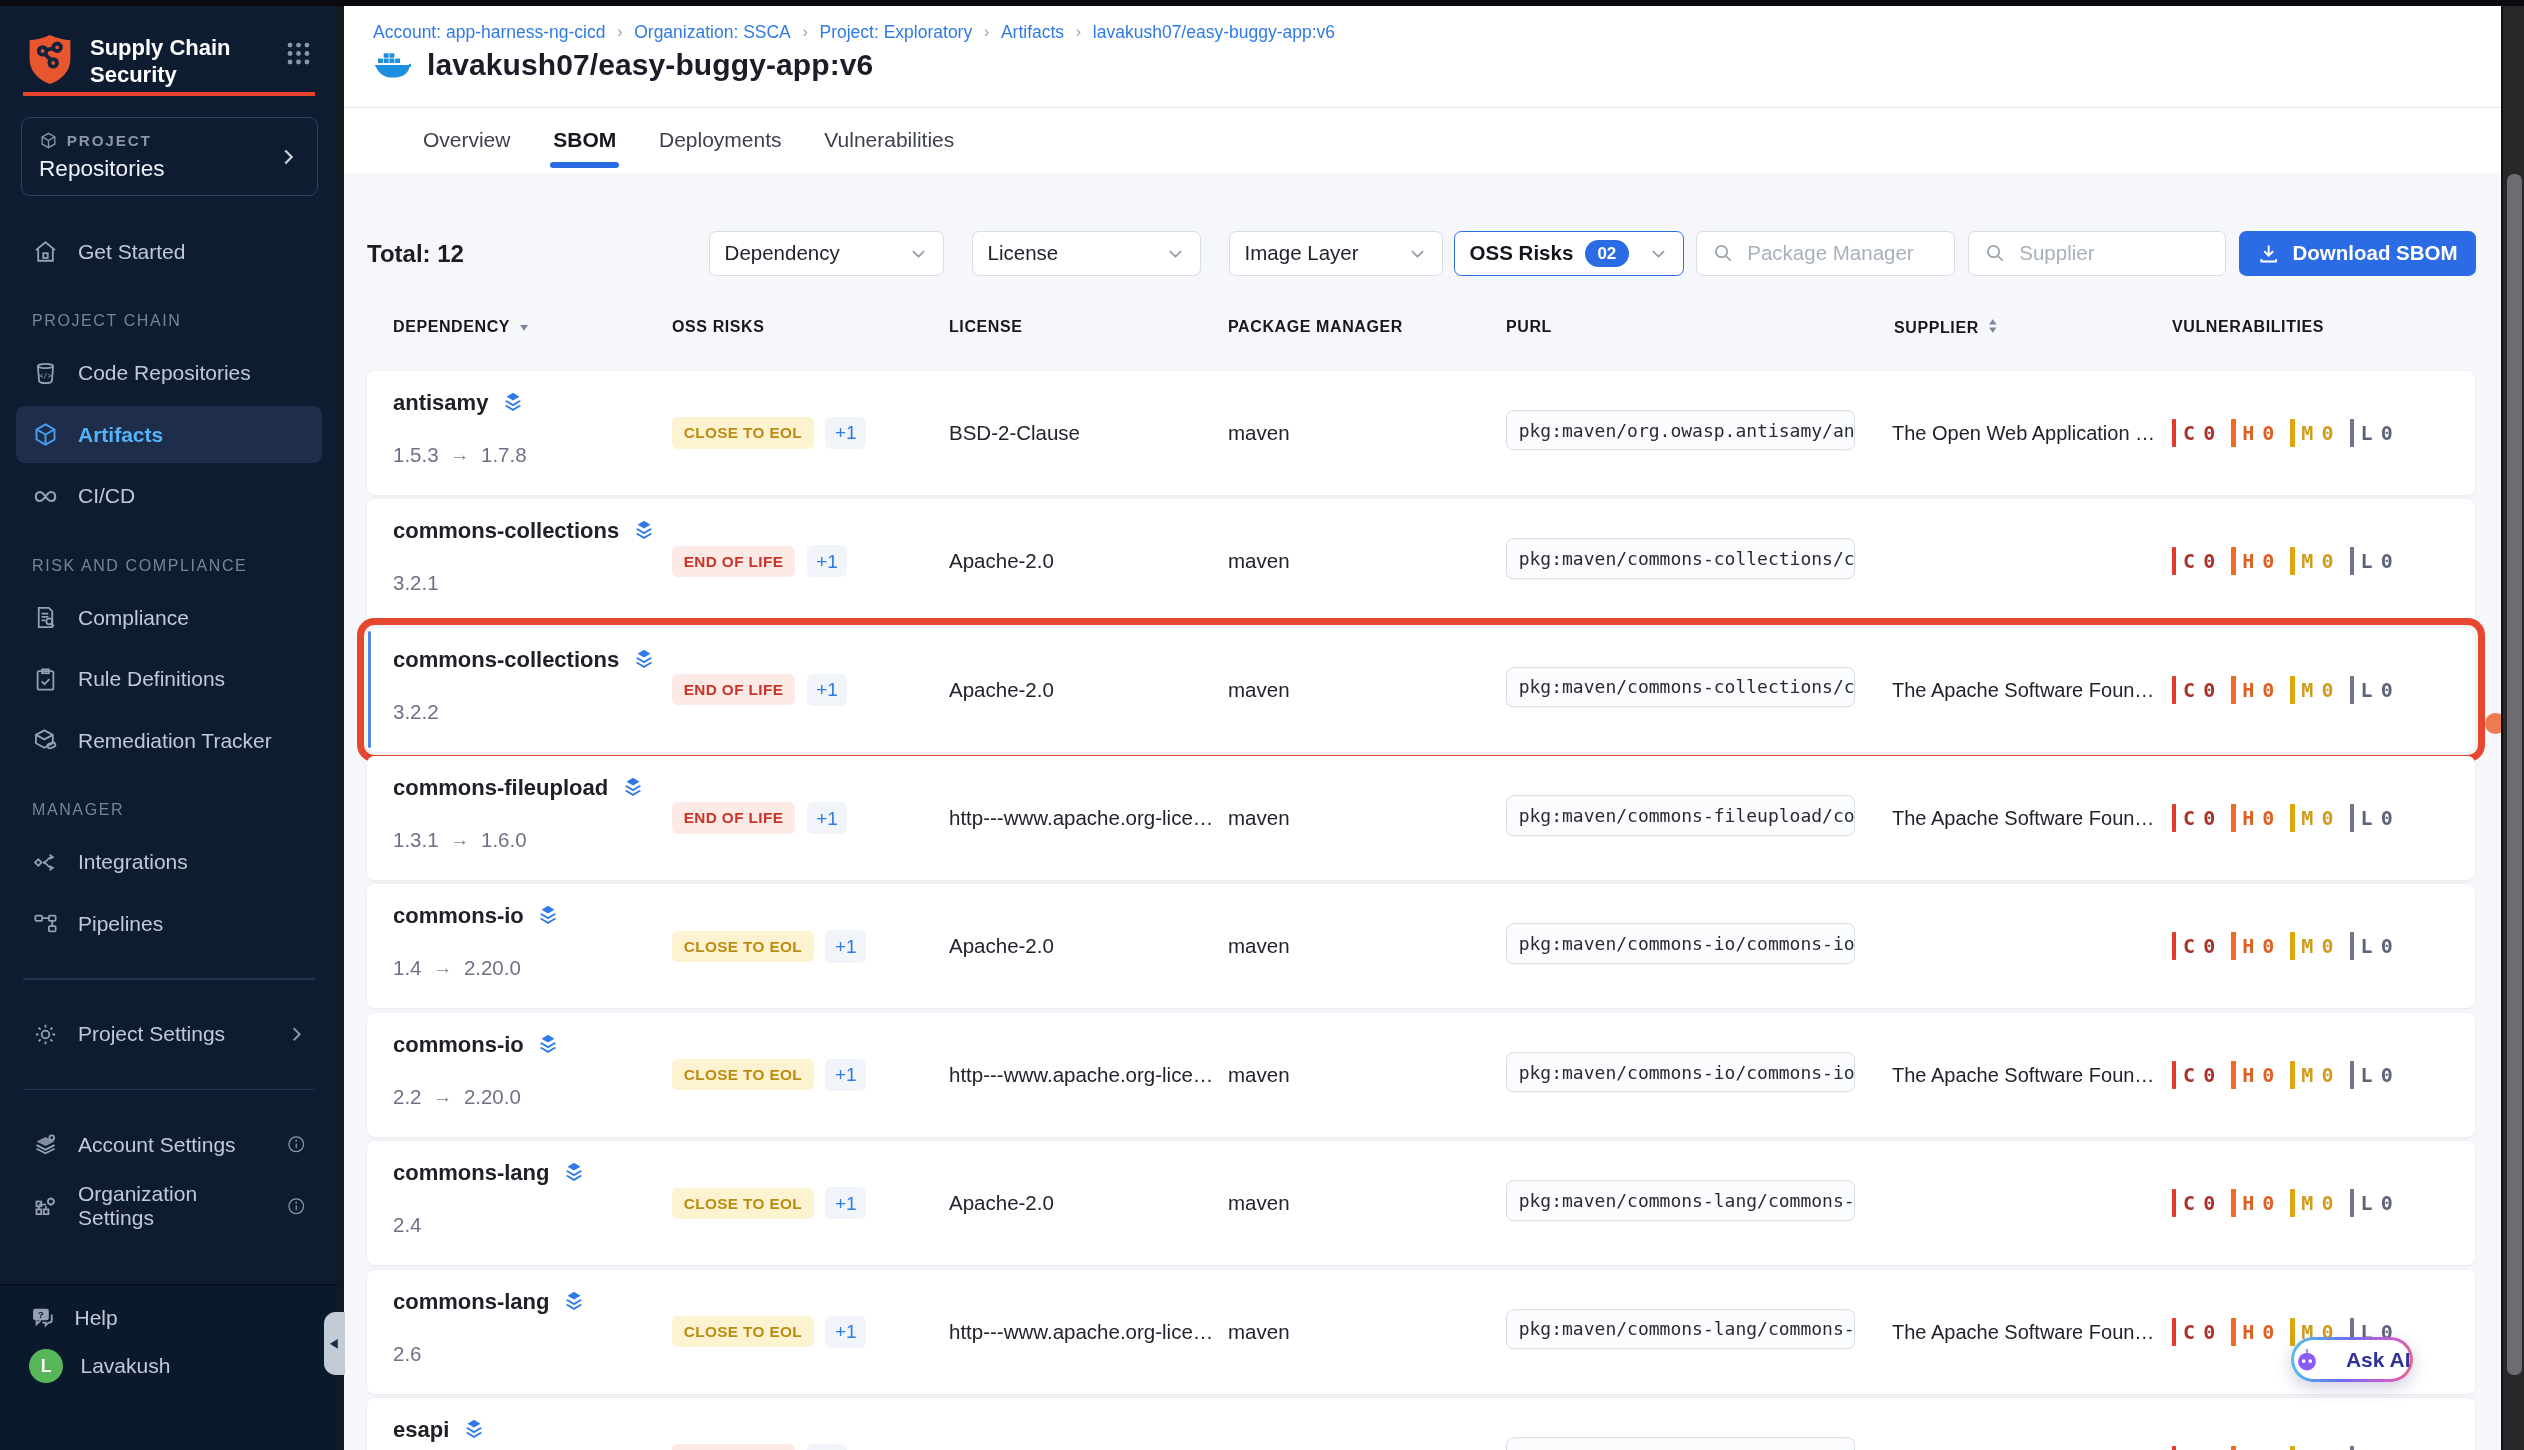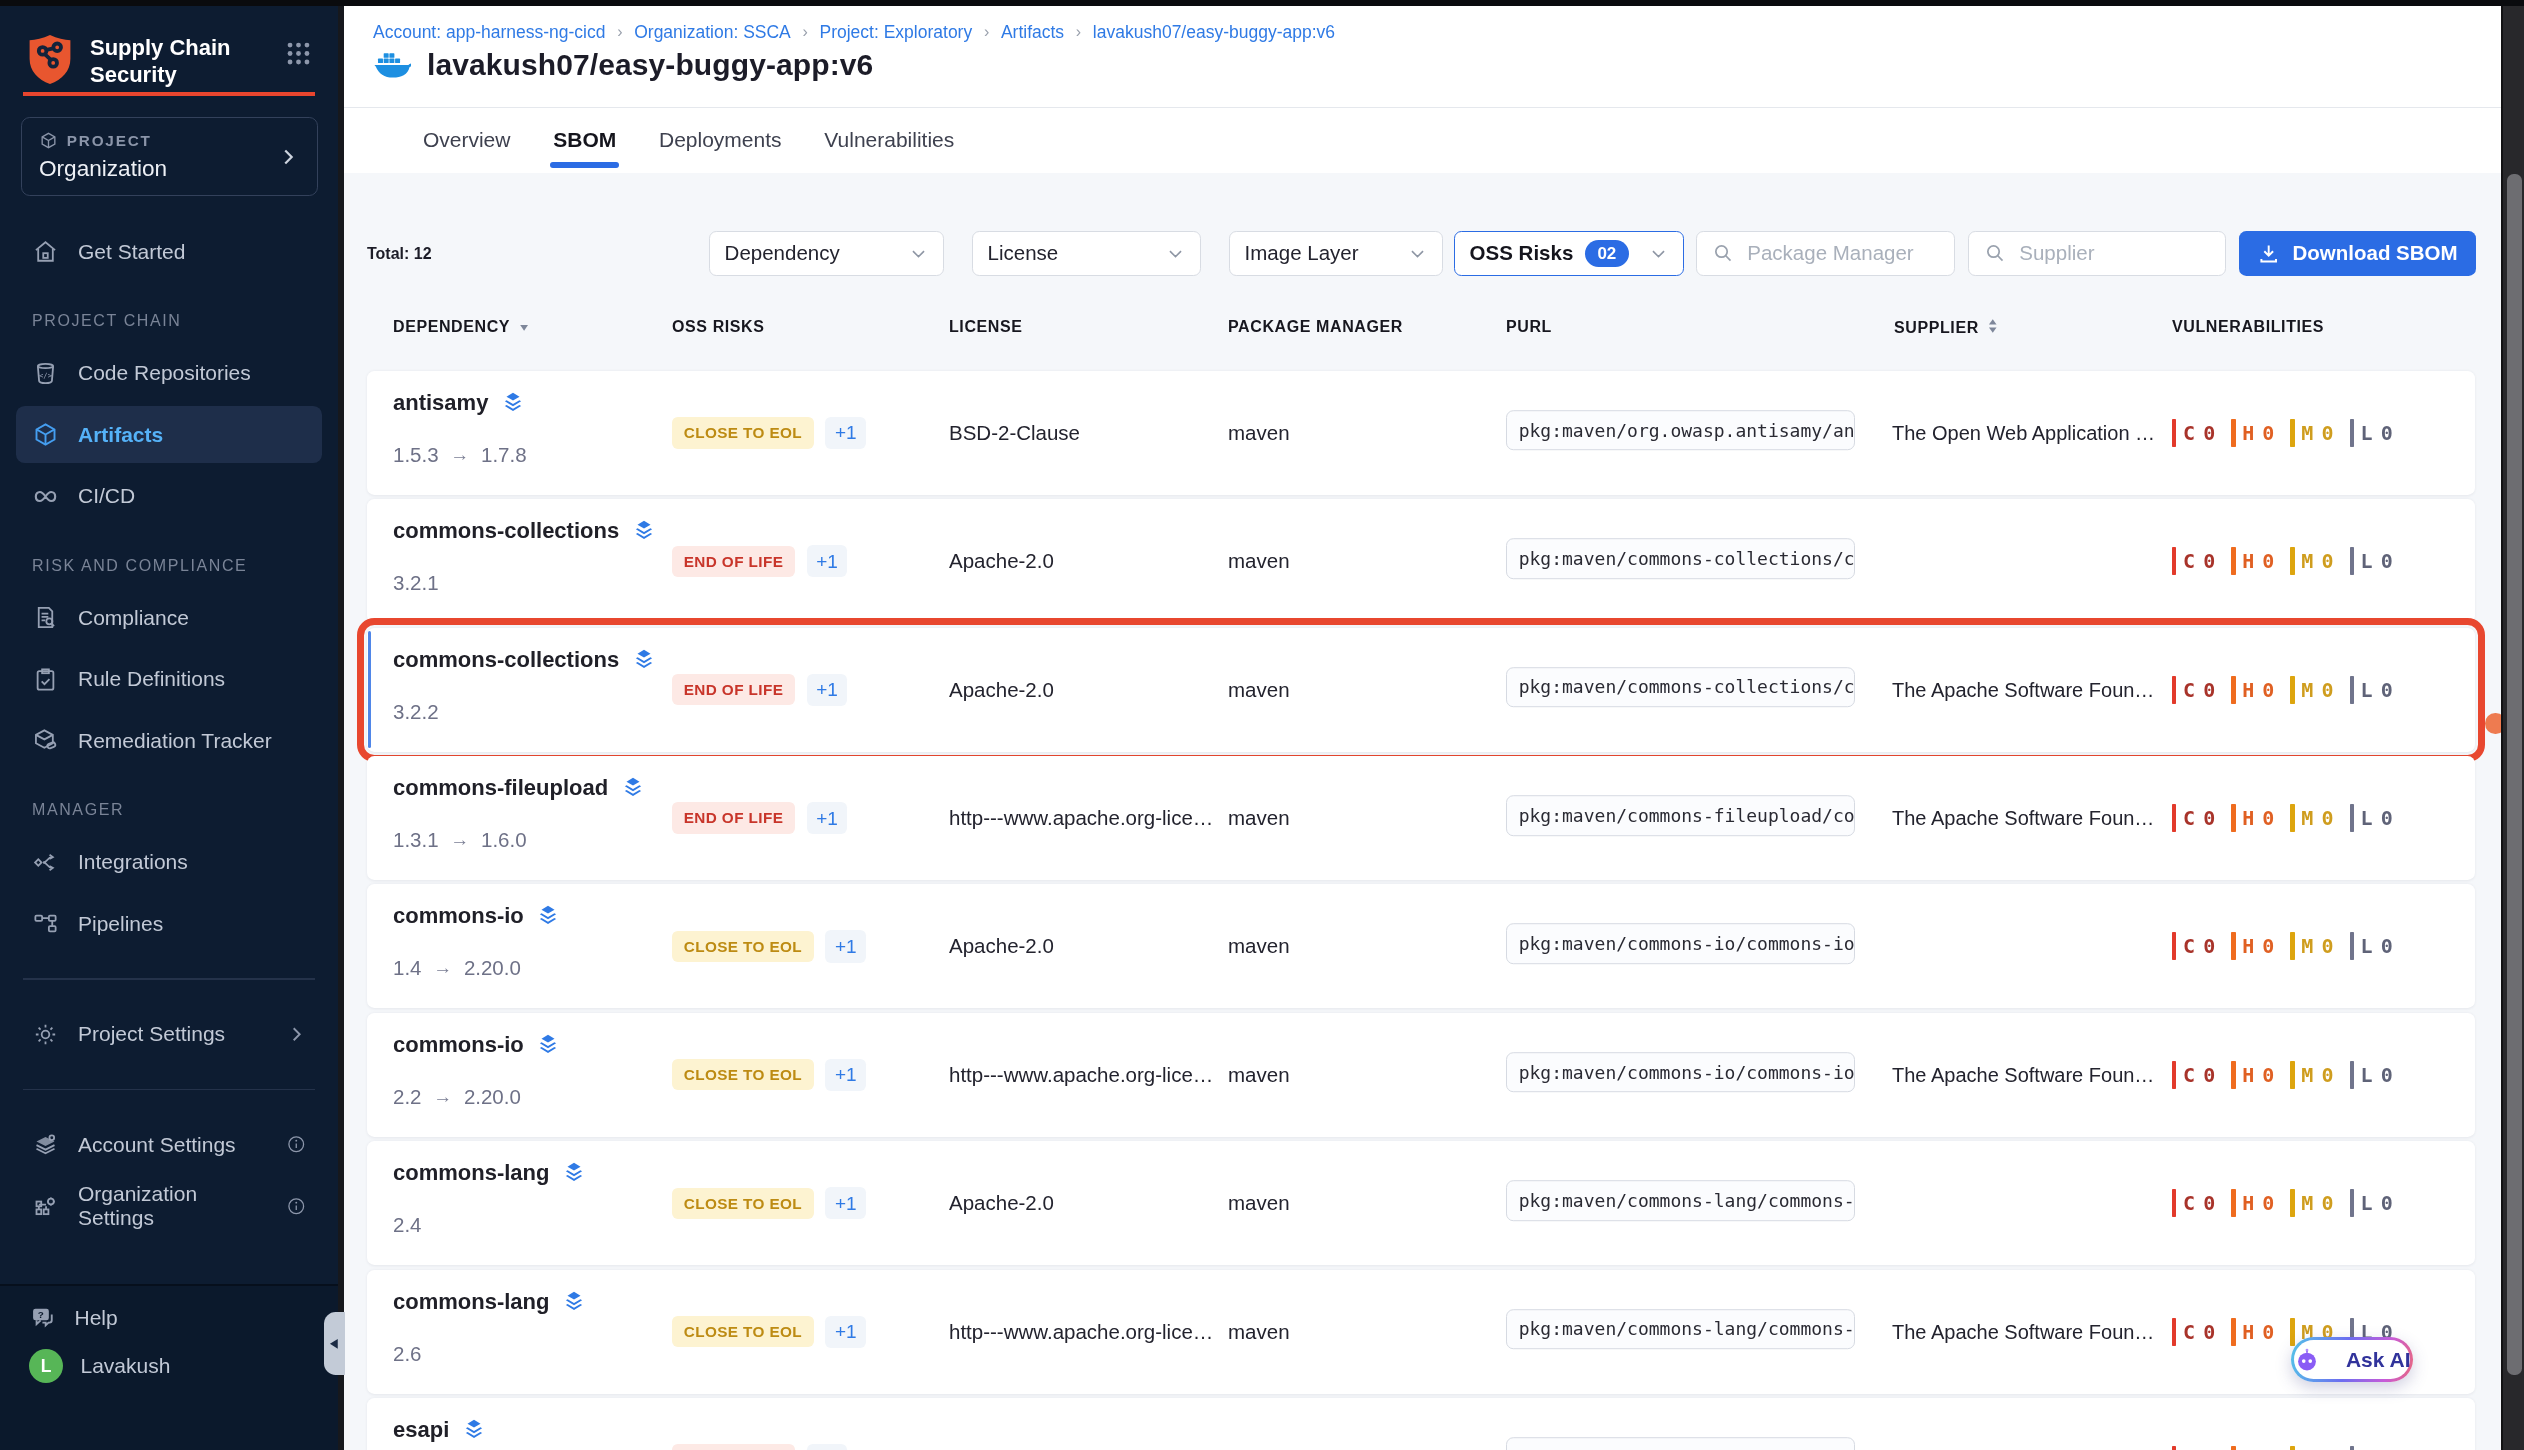--- a/index.html
+++ b/index.html
@@ -52,21 +52,21 @@
   .page-title{font-size:30px;font-weight:bold;color:#1c1c28;letter-spacing:0.1px;}
   .header-divider{position:absolute;top:101px;left:0;right:0;height:1.5px;background:#e5e8ed;}
   .tabs{position:absolute;top:102px;left:82px;height:64px;display:flex;gap:37px;}
   .tab{position:relative;display:flex;align-items:center;font-size:21px;color:#3e414f;padding:0 2.9px;cursor:pointer;}
   .tab.active{font-weight:bold;color:#15151d;}
   .tab.active::after{content:"";position:absolute;left:0;right:0;bottom:3.7px;height:5.8px;background:#2b6ce4;border-radius:2.9px;}
   .content{position:absolute;top:167px;left:0;right:0;bottom:0;background:#f5f7fa;}
 
   
   .toolbar{position:absolute;top:58px;left:29px;height:45px;right:0;}
-  .total{position:absolute;left:0;top:0;line-height:45px;font-size:16px;font-weight:bold;color:#1c1c27;}
+  .total{position:absolute;left:0;top:0;line-height:45px;font-size:24px;font-weight:bold;color:#1c1c27;}
   .select,.search{position:absolute;top:0;height:45px;background:#fff;border:1.5px solid #d8dce3;border-radius:7.3px;
           display:flex;align-items:center;padding:0 14.6px;box-sizing:border-box;font-size:20.5px;color:#23232e;cursor:pointer;}
   .select .chev{width:19px;height:19px;color:#8e96a4;margin-left:auto;flex:none;}
   .select.oss{border-color:#2b6ce4;}
   .select.oss .flabel{font-weight:bold;color:#15151d;}
   .badge02{background:#2b6ce4;color:#fff;border-radius:730px;font-size:17px;font-weight:bold;
            padding:5.1px 12.4px;margin-left:11.7px;line-height:1;}
   .search{cursor:text;gap:11.7px;}
   .search .mag{width:22px;height:22px;color:#9aa2ae;flex:none;}
   .search input{border:none;outline:none;background:transparent;font-size:20.5px;color:#3b3e4b;width:100%;
@@ -167,21 +167,21 @@
 
     <div class="project-card">
       <div class="pc-left">
         <div class="pc-label-row">
           <svg viewBox="0 0 24 24" fill="none" stroke="currentColor" stroke-width="1.7">
             <path d="M12 3 20 7.5v9L12 21 4 16.5v-9L12 3z"></path>
               <path d="M4 7.5 12 12l8-4.5M12 12v9"></path>
           </svg>
           <span class="pc-label">PROJECT</span>
         </div>
-        <div class="pc-name">Organization</div>
+        <div class="pc-name">Repositories</div>
       </div>
       <svg class="pc-chev" viewBox="0 0 24 24" fill="none" stroke="currentColor" stroke-width="2.4">
           <path d="M9 5l7 7-7 7"></path>
         </svg>
     </div>
 
     <div class="nav" id="nav">
         <div class="nav-item">
           <span class="ni"><svg viewBox="0 0 24 24" fill="none" stroke="currentColor" stroke-width="1.6">
               <path d="M3.5 10.8 12 3.8l8.5 7"></path>

